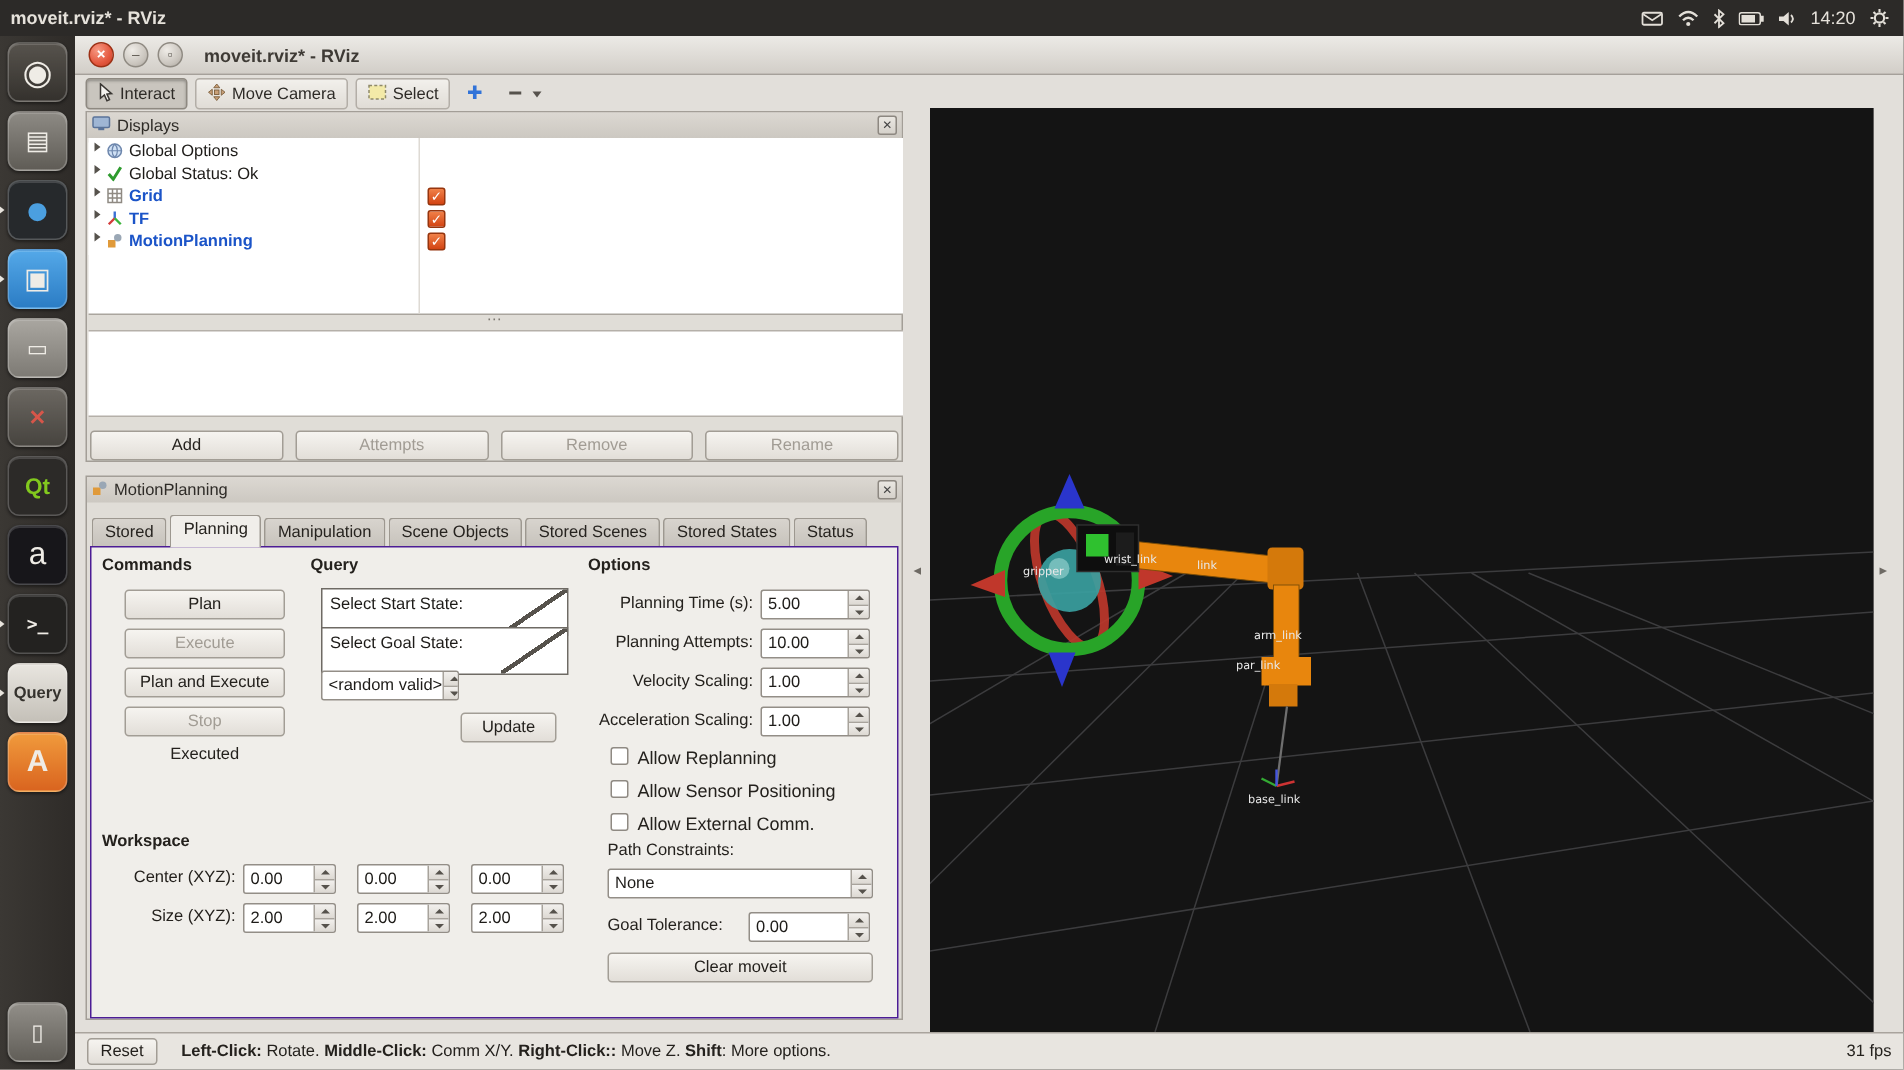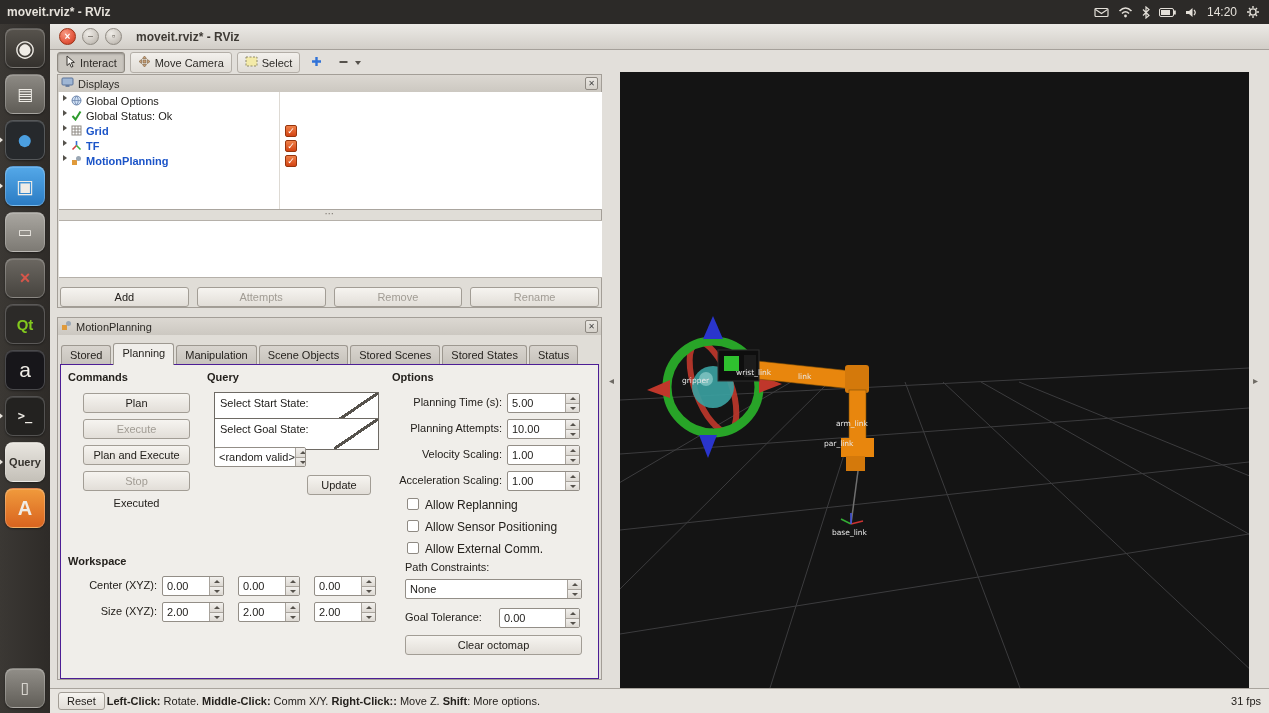--- a/index.html
+++ b/index.html
@@ -91,21 +91,21 @@
   .chk{position:absolute;display:flex;align-items:flex-start;gap:6px;font-size:12px;color:#24211d}
   .chk .box{width:12px;height:12px;background:#fff;border:1px solid #8f8a83;border-radius:2px;flex:none}
   .exec{position:absolute;font-size:11px;color:#24211d;text-align:center}
 
   
   #viewport{position:absolute;left:570px;top:48px;width:629px;height:616px;background:#141414}
   .vl{font-size:7.5px;fill:#e8e8e8;font-family:"DejaVu Sans",sans-serif}
   .collapse{position:absolute;color:#6e6a64;font-size:10px;line-height:10px}
 
   
-  #statusbar{position:absolute;left:0;right:0;bottom:0;height:25px;background:#e8e5e0;border-top:1px solid #a9a49d;display:flex;align-items:center;font-size:11px;color:#24211d;padding:0 8px;gap:2px}
+  #statusbar{position:absolute;left:0;right:0;bottom:0;height:25px;background:#e8e5e0;border-top:1px solid #a9a49d;display:flex;align-items:center;font-size:11px;color:#24211d;padding:0 8px;gap:16px}
   #statusbar .btn{height:18px;line-height:16px;padding:0 8px;flex:none}
   #hint .b{font-weight:bold}
   #fps{margin-left:auto}
 </style>
 </head>
 <body>
 
 <div id="menubar">
   <span class="mtitle">moveit.rviz* - RViz</span>
   <div id="tray">
@@ -400,21 +400,21 @@
           </span>
       </div>
       <span class="lab" style="left:344px;top:246px">Goal Tolerance:</span>
       <div class="spin" style="left:438px;top:243px;width:81px">
         <span class="sv">0.00</span>
         <span class="sbtns">
             <i class="up"></i>
             <i class="dn"></i>
           </span>
       </div>
-      <div class="btn abtn" style="left:344px;top:270px;width:177px">Clear octomap</div>
+      <div class="btn abtn" style="left:344px;top:270px;width:177px">Clear moveit</div>
 
       <span class="h" style="left:7px;top:190px">Workspace</span>
       <span class="lab r" style="left:16px;top:214px;width:80px">Center (XYZ):</span>
       <div class="spin" style="left:101px;top:211px;width:62px">
         <span class="sv">0.00</span>
         <span class="sbtns">
             <i class="up"></i>
             <i class="dn"></i>
           </span>
       </div>

